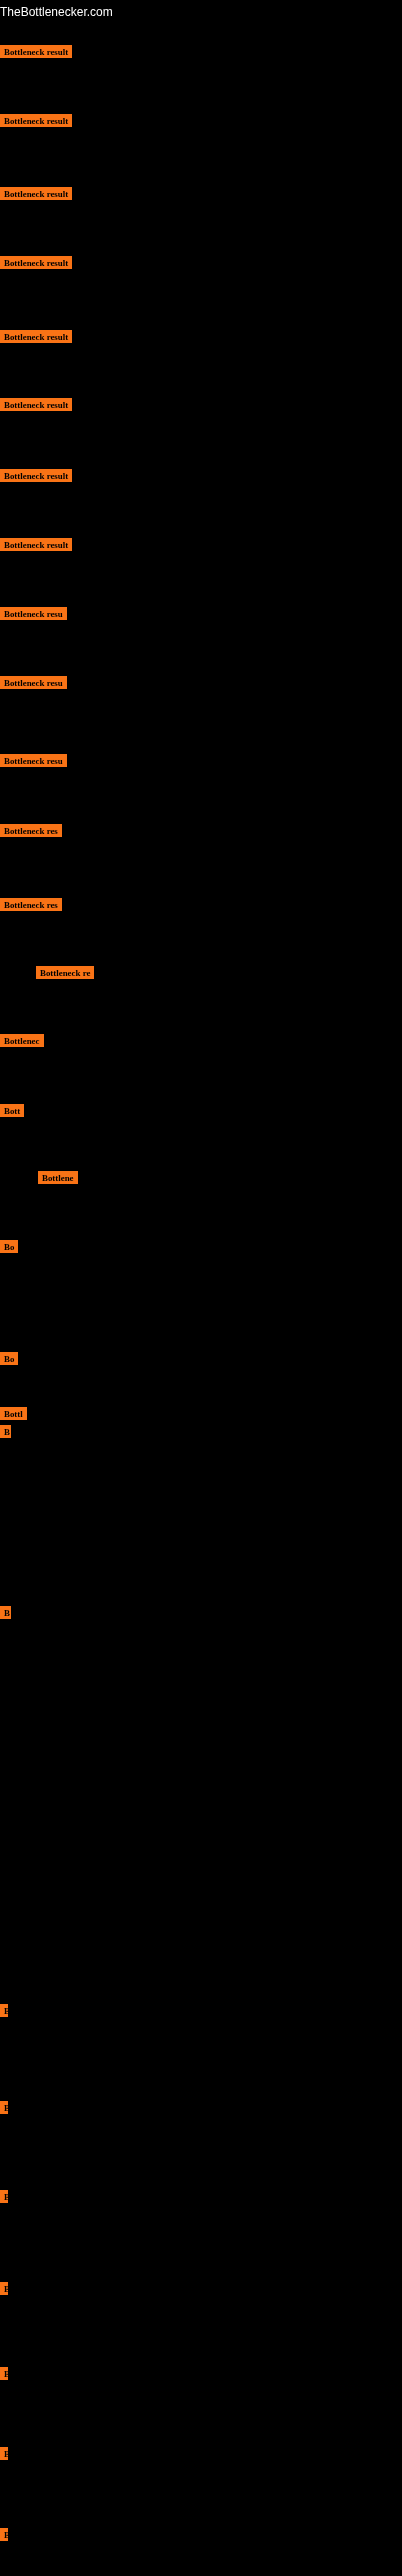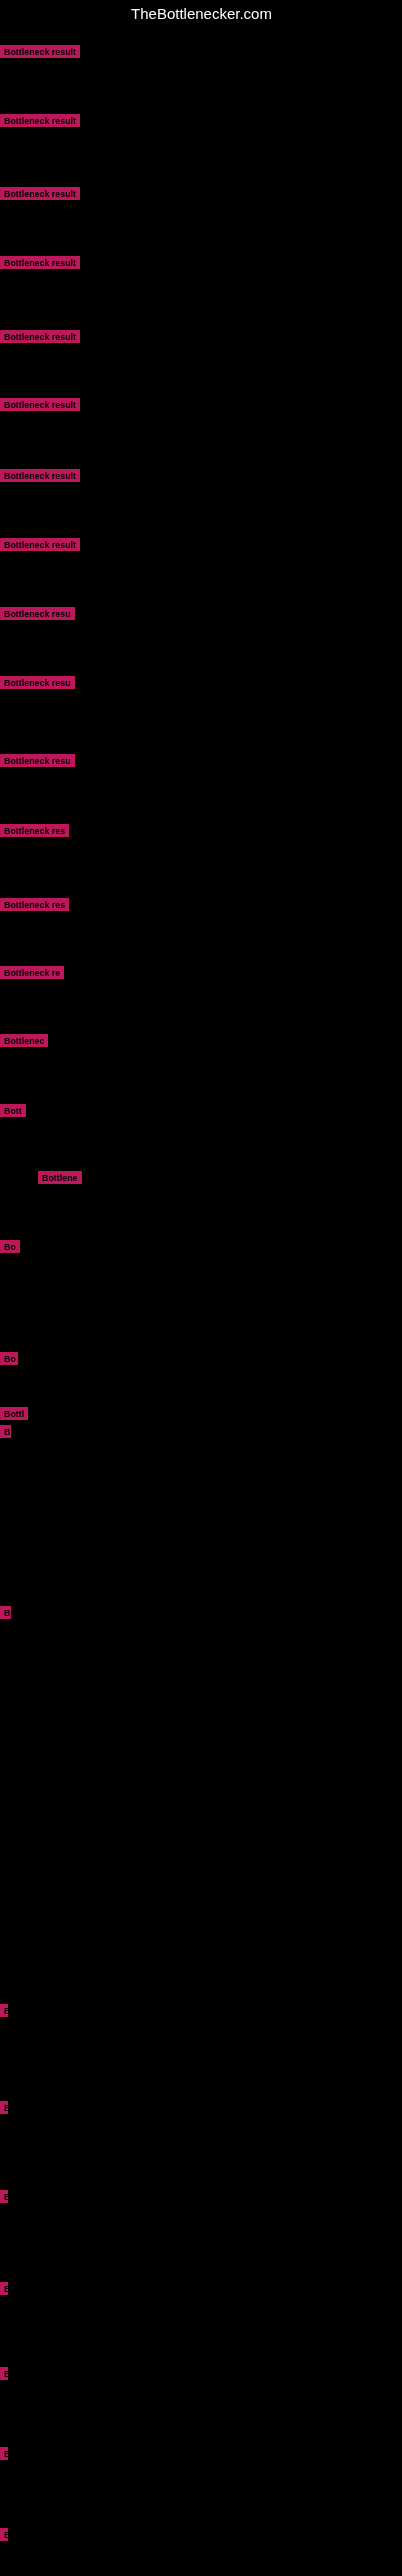--- a/index.html
+++ b/index.html
@@ -8,40 +8,41 @@
       box-sizing: border-box;
     }
     body {
       background-color: #000000;
       width: 403px;
       min-height: 2576px;
       font-family: Arial, sans-serif;
       position: relative;
     }
     .site-title {
-      text-align: center;
+      text-align: left;
       color: #ffffff;
-      font-size: 15px;
+      font-size: 12px;
       padding: 3.2px 0;
       position: absolute;
       top: 1.6px;
       left: 0;
       right: 0;
     }
     .bottleneck-badge {
-      background-color: #be185d;
+      background-color: #f97316;
       color: #000000;
       font-size: 8.9px;
       font-weight: bold;
       padding: 1.6px 4px;
       display: inline-block;
       position: absolute;
       left: 0;
       white-space: nowrap;
       overflow: hidden;
+      font-family: Liberation Serif, serif;
     }
   </style>
 </head>
 <body>
 
 <span class="site-title">TheBottlenecker.com</span>
 
 <div id="badges-container">
     <span class="bottleneck-badge" style="top: 45px; max-width: 87px;">Bottleneck result</span>
     <span class="bottleneck-badge" style="top: 114px; max-width: 87px;">Bottleneck result</span>
@@ -49,21 +50,21 @@
     <span class="bottleneck-badge" style="top: 256px; max-width: 87px;">Bottleneck result</span>
     <span class="bottleneck-badge" style="top: 330px; max-width: 87px;">Bottleneck result</span>
     <span class="bottleneck-badge" style="top: 398px; max-width: 87px;">Bottleneck result</span>
     <span class="bottleneck-badge" style="top: 469px; max-width: 87px;">Bottleneck result</span>
     <span class="bottleneck-badge" style="top: 538px; max-width: 87px;">Bottleneck result</span>
     <span class="bottleneck-badge" style="top: 607px; max-width: 81px;">Bottleneck resu</span>
     <span class="bottleneck-badge" style="top: 676px; max-width: 81px;">Bottleneck resu</span>
     <span class="bottleneck-badge" style="top: 754px; max-width: 76px;">Bottleneck resu</span>
     <span class="bottleneck-badge" style="top: 824px; max-width: 72px;">Bottleneck res</span>
     <span class="bottleneck-badge" style="top: 898px; max-width: 71px;">Bottleneck res</span>
-    <span class="bottleneck-badge" style="top: 966px; max-width: 66px;">Bottleneck re</span>
+    <span class="bottleneck-badge" style="top: 966px; max-width: 66px; margin-left: 36px;">Bottleneck re</span>
     <span class="bottleneck-badge" style="top: 1034px; max-width: 55px; text-align: right;">Bottlenec</span>
     <span class="bottleneck-badge" style="top: 1104px; max-width: 34px; text-align: center;">Bott</span>
     <span class="bottleneck-badge" style="top: 1171px; max-width: 50px; margin-left: 38px;">Bottlene</span>
     <span class="bottleneck-badge" style="top: 1240px; max-width: 20px;">Bo</span>
     <span class="bottleneck-badge" style="top: 1352px; max-width: 17.7px;">Bo</span>
     <span class="bottleneck-badge" style="top: 1425px; max-width: 11.3px;">B</span>
     <span class="bottleneck-badge" style="top: 1407px; max-width: 37px;">Bottl</span>
     <span class="bottleneck-badge" style="top: 1606px; max-width: 11.3px;">B</span>
     <span class="bottleneck-badge" style="top: 2004px; max-width: 8px;">B</span>
     <span class="bottleneck-badge" style="top: 2101px; max-width: 8px;">B</span>

